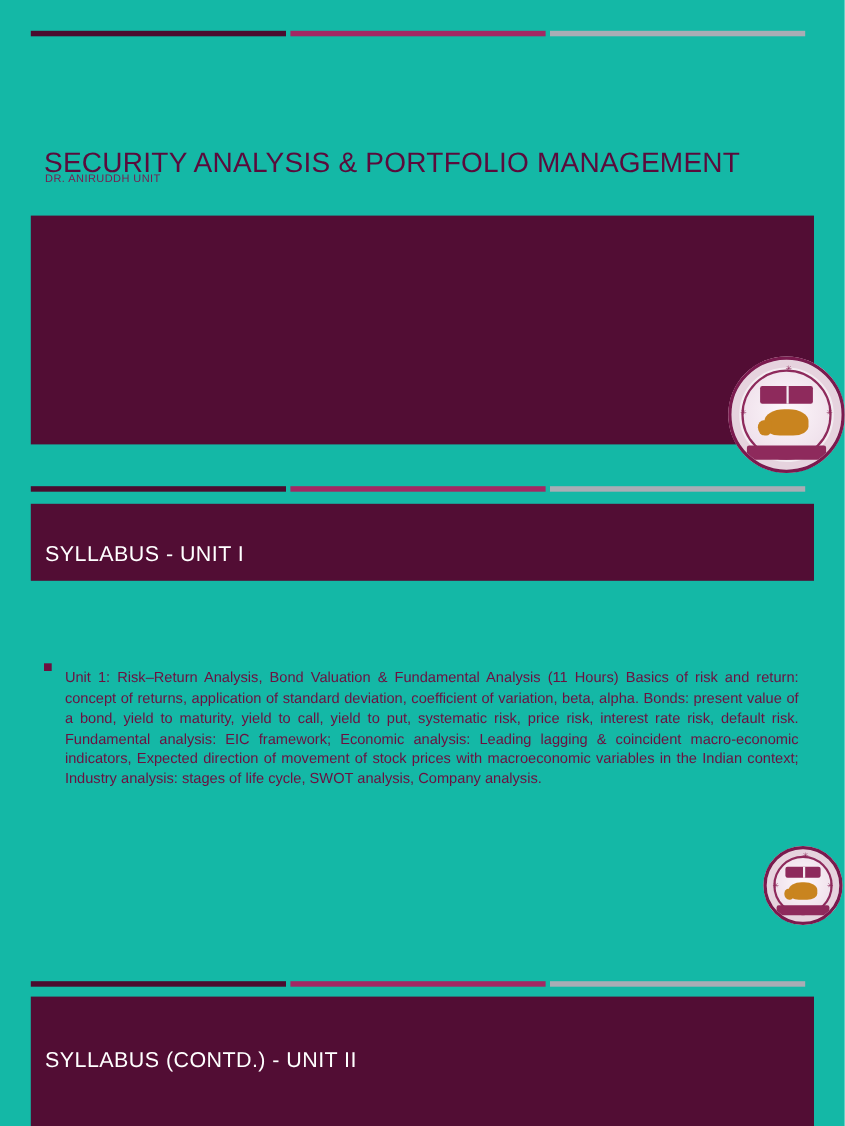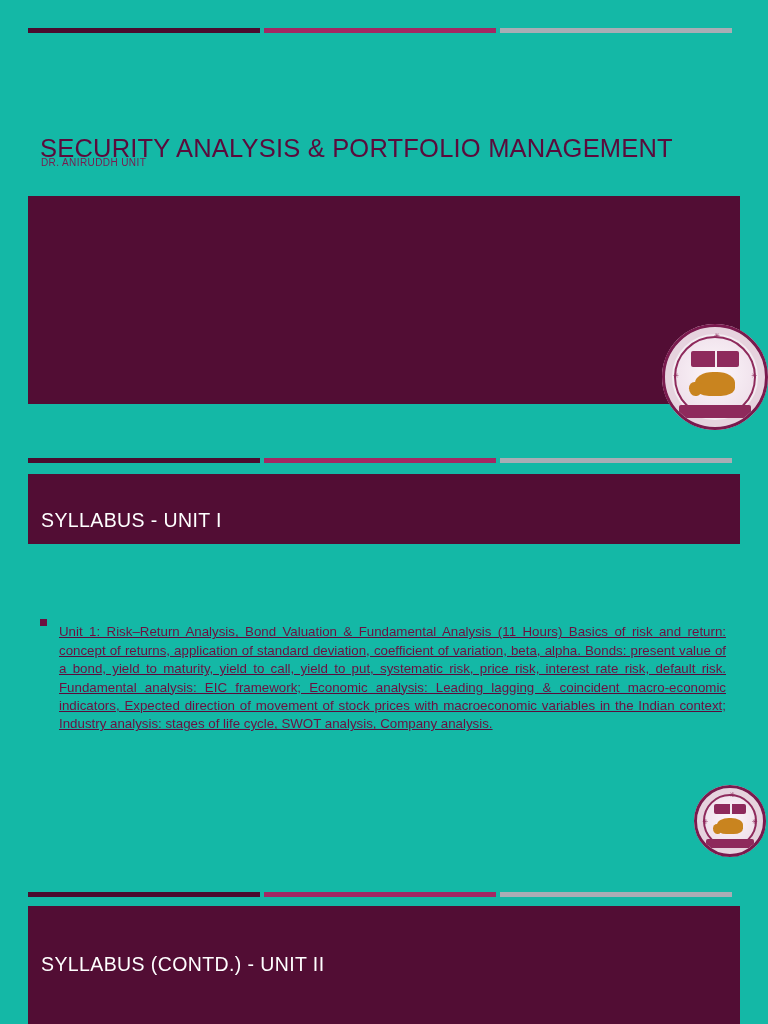--- a/index.html
+++ b/index.html
@@ -174,21 +174,21 @@
     line-height: 1;
   }
 
   .seal1-wrap { left: 662px; top: 324px; width: 106px; height: 106px; }
   .seal1 { width: 106px; height: 106px; }
 
   
   .slide2 {
     position: absolute;
     left: 0;
-    top: 440px;
+    top: 424px;
     width: 748px;
     height: 444px;
   }
   .s2-rules { left: 28px; top: 18px; }
   .s2-rules .rule-seg.dark { width: 232px; }
   .s2-rules .rule-seg.pink2 { width: 232px; background: #a32863; margin-left: 4px; }
   .s2-rules .rule-seg.gray { width: 232px; margin-left: 4px; }
 
   .heading-band {
     position: absolute;
@@ -205,21 +205,20 @@
     font-size: 19.5px;
     letter-spacing: 0.4px;
   }
 
   .body-block {
     position: absolute;
     left: 40px;
     top: 170px;
     width: 690px;
     display: flex;
-    text-decoration: underline;
   }
   .bullet-marker {
     width: 7px;
     height: 7px;
     background: #6d1040;
     margin-top: 9px;
     margin-right: 12px;
     flex: 0 0 auto;
   }
   .bullet-text {

